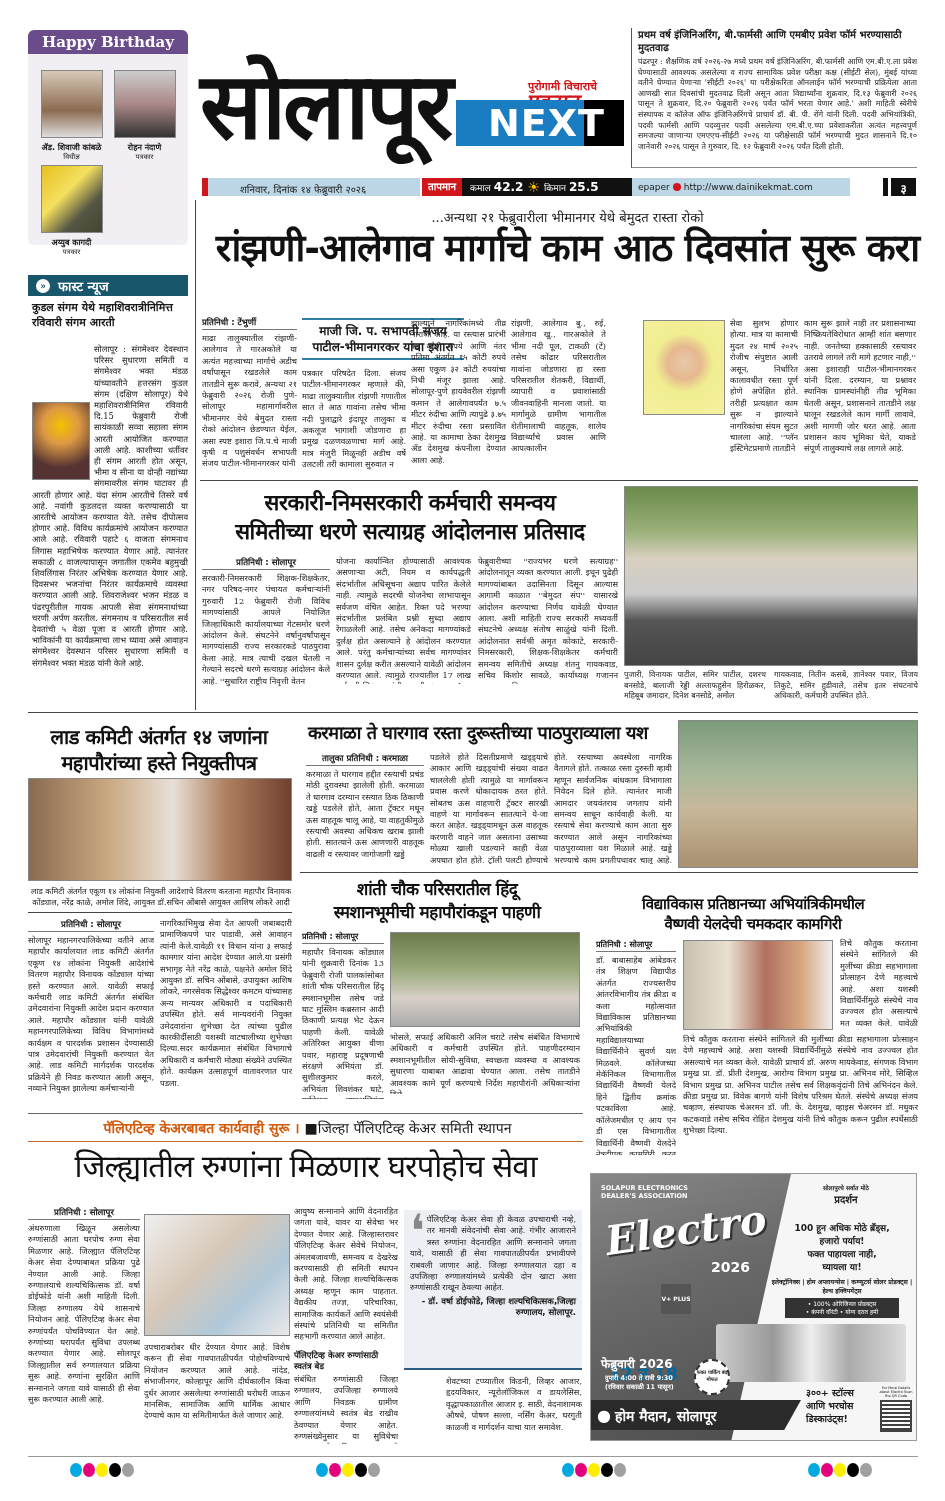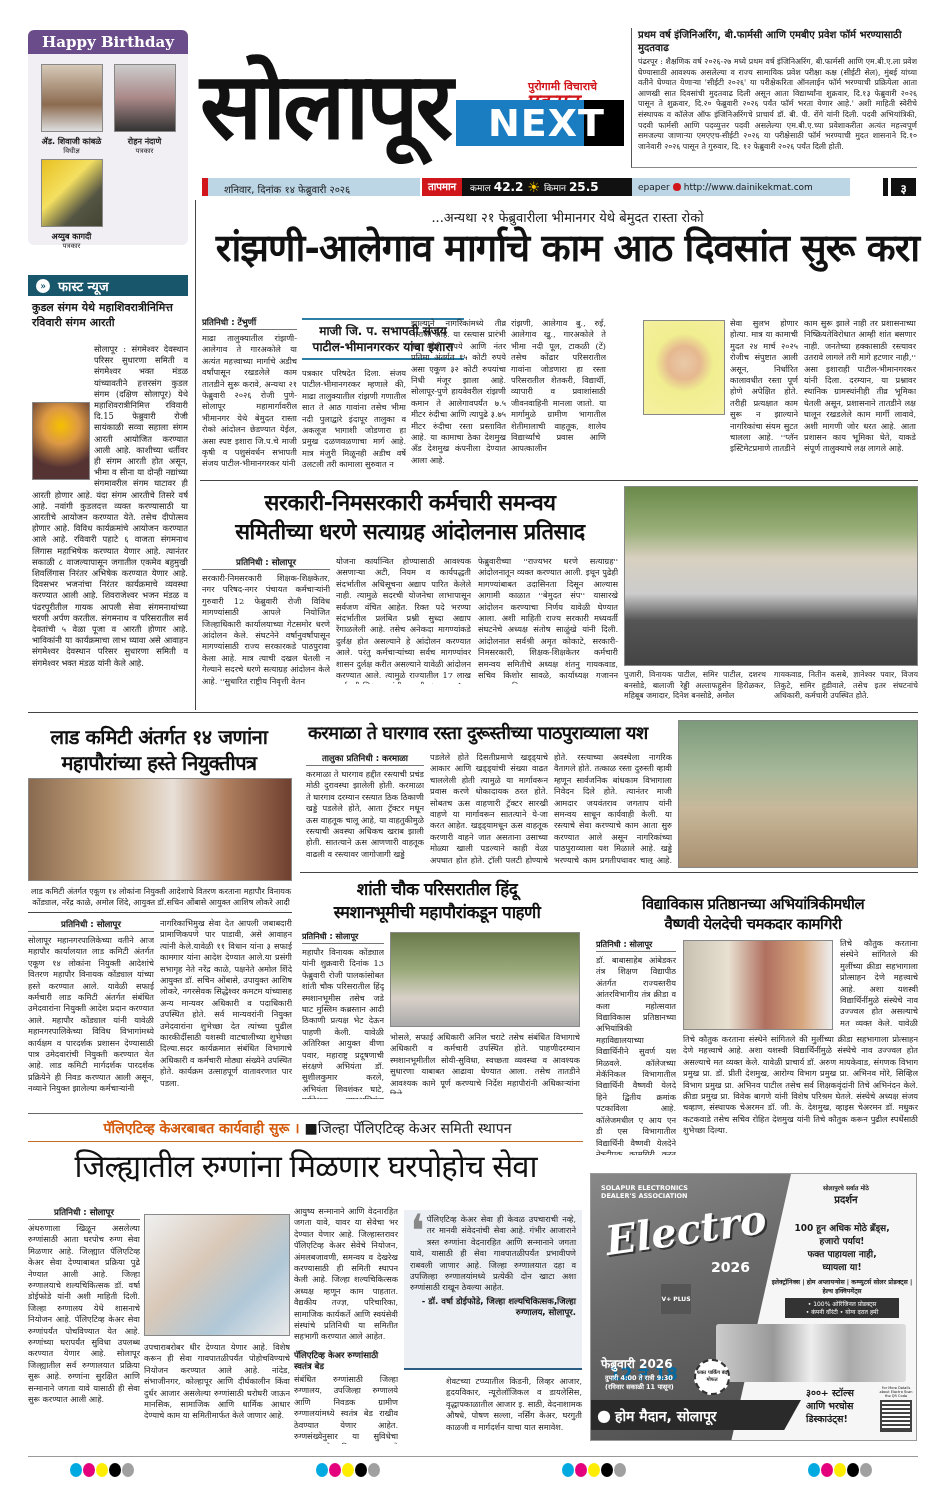--- a/index.html
+++ b/index.html
@@ -11,21 +11,21 @@
   .byline { font-family: "DejaVu Sans", sans-serif; font-size: 8.5px; font-weight: bold; border-bottom: 1px solid #777; padding-bottom: 2px; margin-bottom: 3px; }
   .hr { position: absolute; height: 1px; background: #444; }
   .headline { font-family: "DejaVu Sans", sans-serif; font-weight: bold; text-align: center; color: #111; letter-spacing: -0.5px; }
   .dot { display: inline-block; width: 12px; height: 14px; border-radius: 50%; margin-right: 1px; }
 </style>
 </head>
 <body>
 
 <div class="abs" style="left:28px;top:30px;width:160px;height:215px;background:#f1eef4;border-radius:6px;">
   <div style="background:#6b4c8a;color:#fff;font-family:'DejaVu Serif',serif;font-weight:bold;font-size:15px;text-align:center;height:24px;line-height:24px;border-radius:6px 6px 0 0;">Happy Birthday</div>
-  <div style="display:grid;grid-template-columns:1fr 1fr;gap:4px 6px;padding:10px 10px;">
+  <div style="display:grid;grid-template-columns:1fr 1fr;gap:4px 6px;padding:16px 10px;">
     <div style="text-align:center;">
       <div class="photo" style="width:62px;height:68px;margin:0 auto;background:linear-gradient(#d6c9b8,#8c6b50 60%,#ddd);"></div>
       <div class="sans" style="font-size:8px;font-weight:bold;margin-top:3px;">ॲड. शिवाजी कांबळे</div>
       <div class="sans" style="font-size:7px;">विधीज्ञ</div>
     </div>
     <div style="text-align:center;">
       <div class="photo" style="width:62px;height:68px;margin:0 auto;background:linear-gradient(#ccc,#a88 50%,#333);"></div>
       <div class="sans" style="font-size:8px;font-weight:bold;margin-top:3px;">रोहन नंदाणे</div>
       <div class="sans" style="font-size:7px;">पत्रकार</div>
     </div>
@@ -39,21 +39,21 @@
 
 <div class="abs" style="left:200px;top:52px;font-family:'DejaVu Sans',sans-serif;font-weight:900;font-size:92px;line-height:110px;color:#111;letter-spacing:-3px;">सोलापूर</div>
 <div class="abs" style="left:528px;top:78px;font-family:'DejaVu Serif',serif;font-weight:bold;font-size:11px;color:#d0151b;">पुरोगामी विचाराचे</div>
 <div class="abs" style="left:526px;top:87px;font-family:'DejaVu Serif',serif;font-weight:bold;font-style:italic;font-size:21px;color:#d0151b;">एकमत</div>
 <div class="abs" style="left:456px;top:100px;width:168px;height:46px;background:#1a7dc2;overflow:hidden;">
   <div style="position:absolute;right:0;top:0;width:40px;height:46px;background:#000;"></div>
   <div style="position:relative;font-family:'DejaVu Sans',sans-serif;font-weight:900;font-size:38px;line-height:46px;color:#fff;padding-left:32px;letter-spacing:1px;">NEXT</div>
 </div>
 
 <div class="abs" style="left:202px;top:178px;width:218px;height:18px;background:#bcd6e6;border-left:6px solid #d0151b;">
-  <span class="sans" style="font-size:10px;line-height:18px;padding-left:16px;text-align:right;">शनिवार, दिनांक १४ फेब्रुवारी २०२६</span>
+  <span class="sans" style="font-size:10px;line-height:18px;padding-left:32px;text-align:right;">शनिवार, दिनांक १४ फेब्रुवारी २०२६</span>
 </div>
 <div class="abs" style="left:422px;top:178px;width:210px;height:18px;background:#111;color:#fff;display:flex;align-items:center;">
   <span class="sans" style="background:#d0151b;font-weight:bold;font-size:10px;padding:0 6px;height:18px;line-height:18px;">तापमान</span>
   <span class="sans" style="font-size:9px;margin-left:8px;">कमाल</span>
   <span class="sans" style="font-size:12px;font-weight:bold;margin-left:3px;">42.2</span>
   <span style="color:#f5c000;font-size:14px;margin:0 4px;">☀</span>
   <span class="sans" style="font-size:9px;">किमान</span>
   <span class="sans" style="font-size:12px;font-weight:bold;margin-left:3px;">25.5</span>
 </div>
 <div class="abs" style="left:632px;top:178px;width:218px;height:18px;background:#bcd6e6;display:flex;align-items:center;">

